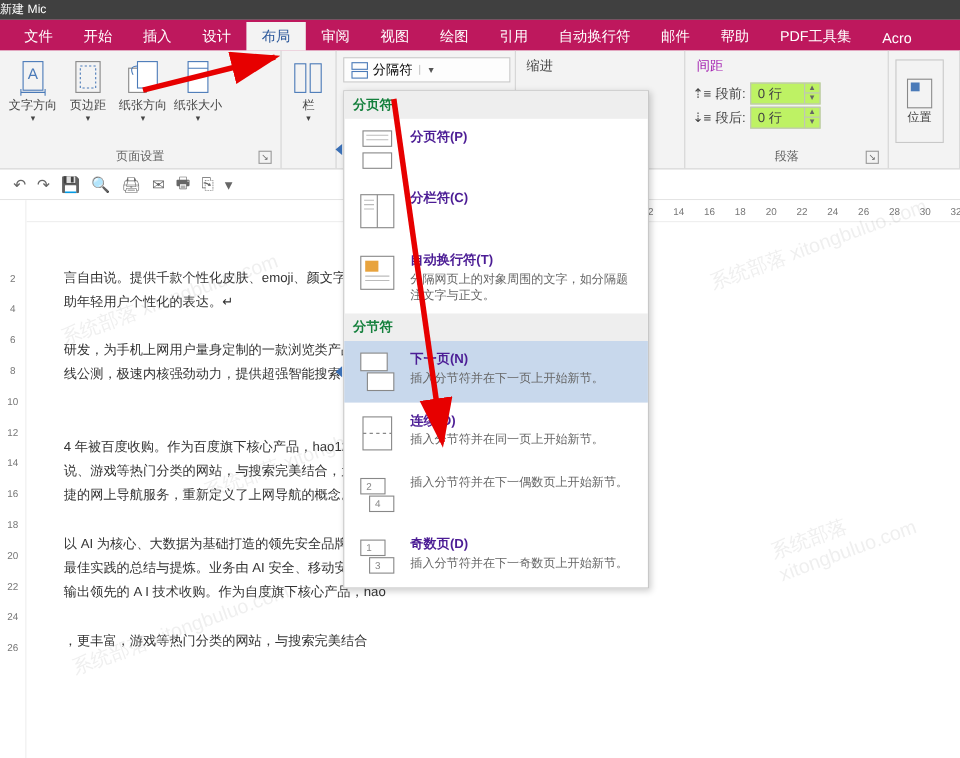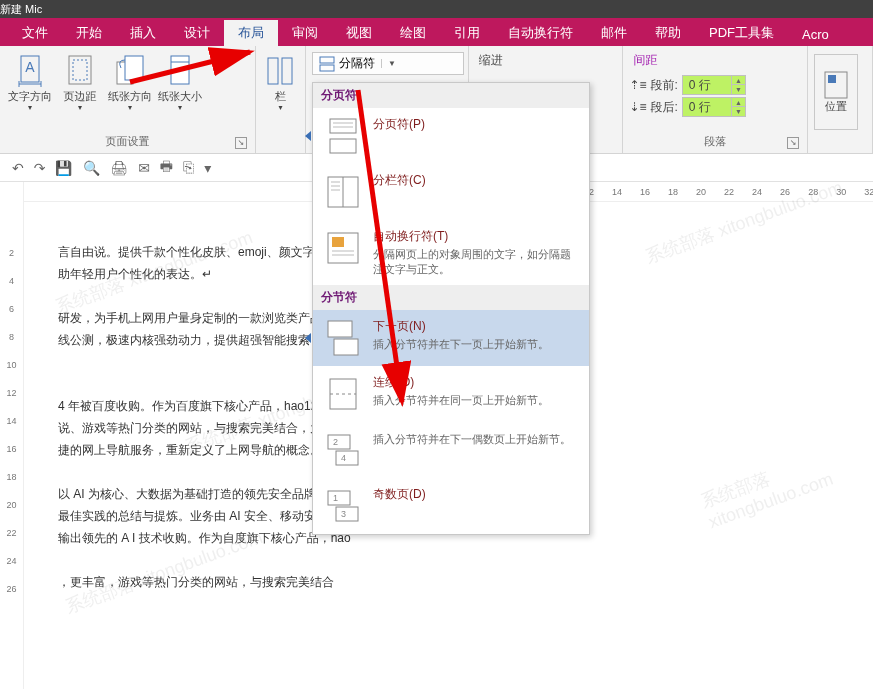--- a/index.html
+++ b/index.html
@@ -27,25 +27,25 @@
 .qat{height:28px;background:#fff;border-bottom:1px solid #e1e1e1;display:flex;align-items:center;gap:10px;padding:0 12px;color:#666;font-size:14px}
 .qat .qi{cursor:pointer}
 .doc{position:absolute;left:0;right:0;top:182px;bottom:0;display:flex}
 .vruler{width:24px;background:#fff;border-right:1px solid #eee;padding-top:48px;text-align:center;font-size:9px;color:#777;display:flex;flex-direction:column;gap:18px}
 .hruler-wrap{position:absolute;left:24px;right:0;top:182px;height:20px;background:#fff;display:flex;align-items:center;font-size:9px;color:#777;border-bottom:1px solid #eee}
 .page{margin-left:24px;padding:60px 16px 16px 10px;font-size:12px;color:#333;line-height:20px;flex:1;overflow:hidden}
 .page p{margin-bottom:2px;white-space:nowrap}
 .L{position:absolute;left:6px;top:208px;width:12px;height:12px;border:1px solid #999;font-size:9px;text-align:center;line-height:10px;color:#555;background:#fff}
 
 .dd{position:absolute;left:312px;top:82px;width:278px;background:#fff;border:1px solid #c8c8c8;box-shadow:2px 2px 6px rgba(0,0,0,.2);z-index:10}
-.dd-hdr{background:#eee;font-size:12px;color:#701a75;padding:4px 8px;font-weight:bold}
+.dd-hdr{background:#eee;font-size:12px;color:#15803d;padding:4px 8px;font-weight:bold}
 .dd-item{display:flex;gap:10px;padding:8px 10px;cursor:pointer}
 .dd-item.hover{background:#c8d8ec}
 .dd-ic{width:40px;height:40px;flex:0 0 40px;display:flex;align-items:center;justify-content:center}
-.dd-txt .t{font-size:12px;font-weight:normal;color:#7f1d1d}
+.dd-txt .t{font-size:12px;font-weight:bold;color:#4c1d95}
 .dd-txt .d{font-size:11px;color:#666;line-height:15px;margin-top:2px}
 .tri-ind{position:absolute;left:-8px;top:50%;margin-top:-5px;width:0;height:0;border-top:5px solid transparent;border-bottom:5px solid transparent;border-right:6px solid #3a6fb5}
 
 .arrow{position:absolute;z-index:20;pointer-events:none}
 .arrow svg{overflow:visible}
 .wm{position:absolute;color:rgba(120,120,120,.12);font-size:18px;transform:rotate(-20deg);pointer-events:none;z-index:5}
 .hrn{display:flex;gap:18px;padding-left:560px}
 .posbox{border:1px solid #c8c8c8;width:44px;height:76px;display:flex;flex-direction:column;align-items:center;justify-content:center;font-size:11px;color:#444;margin:4px 8px 0 0}
 </style>
 </head>
@@ -344,20 +344,21 @@
       <div class="dd-ic">
         <svg width="38" height="38">
           <rect x="4" y="4" width="22" height="14" fill="#fff" stroke="#888"></rect>
           <text x="9" y="14" font-size="9" fill="#888">1</text>
           <rect x="12" y="20" width="22" height="14" fill="#fff" stroke="#888"></rect>
           <text x="17" y="30" font-size="9" fill="#888">3</text>
         </svg>
       </div>
       <div class="dd-txt">
         <div class="t">奇数页(D)</div>
+        <div class="d">插入分节符并在下一奇数页上开始新节。</div>
       </div>
     </div>
   </div>
 
 <div class="arrow" style="left:130px;top:48px">
 <svg width="160" height="40">
       <defs>
         <marker id="ah1" markerWidth="10" markerHeight="10" refX="8" refY="3" orient="auto">
           <path d="M0,0 L0,6 L9,3 z" fill="#e70000"></path>
         </marker>

